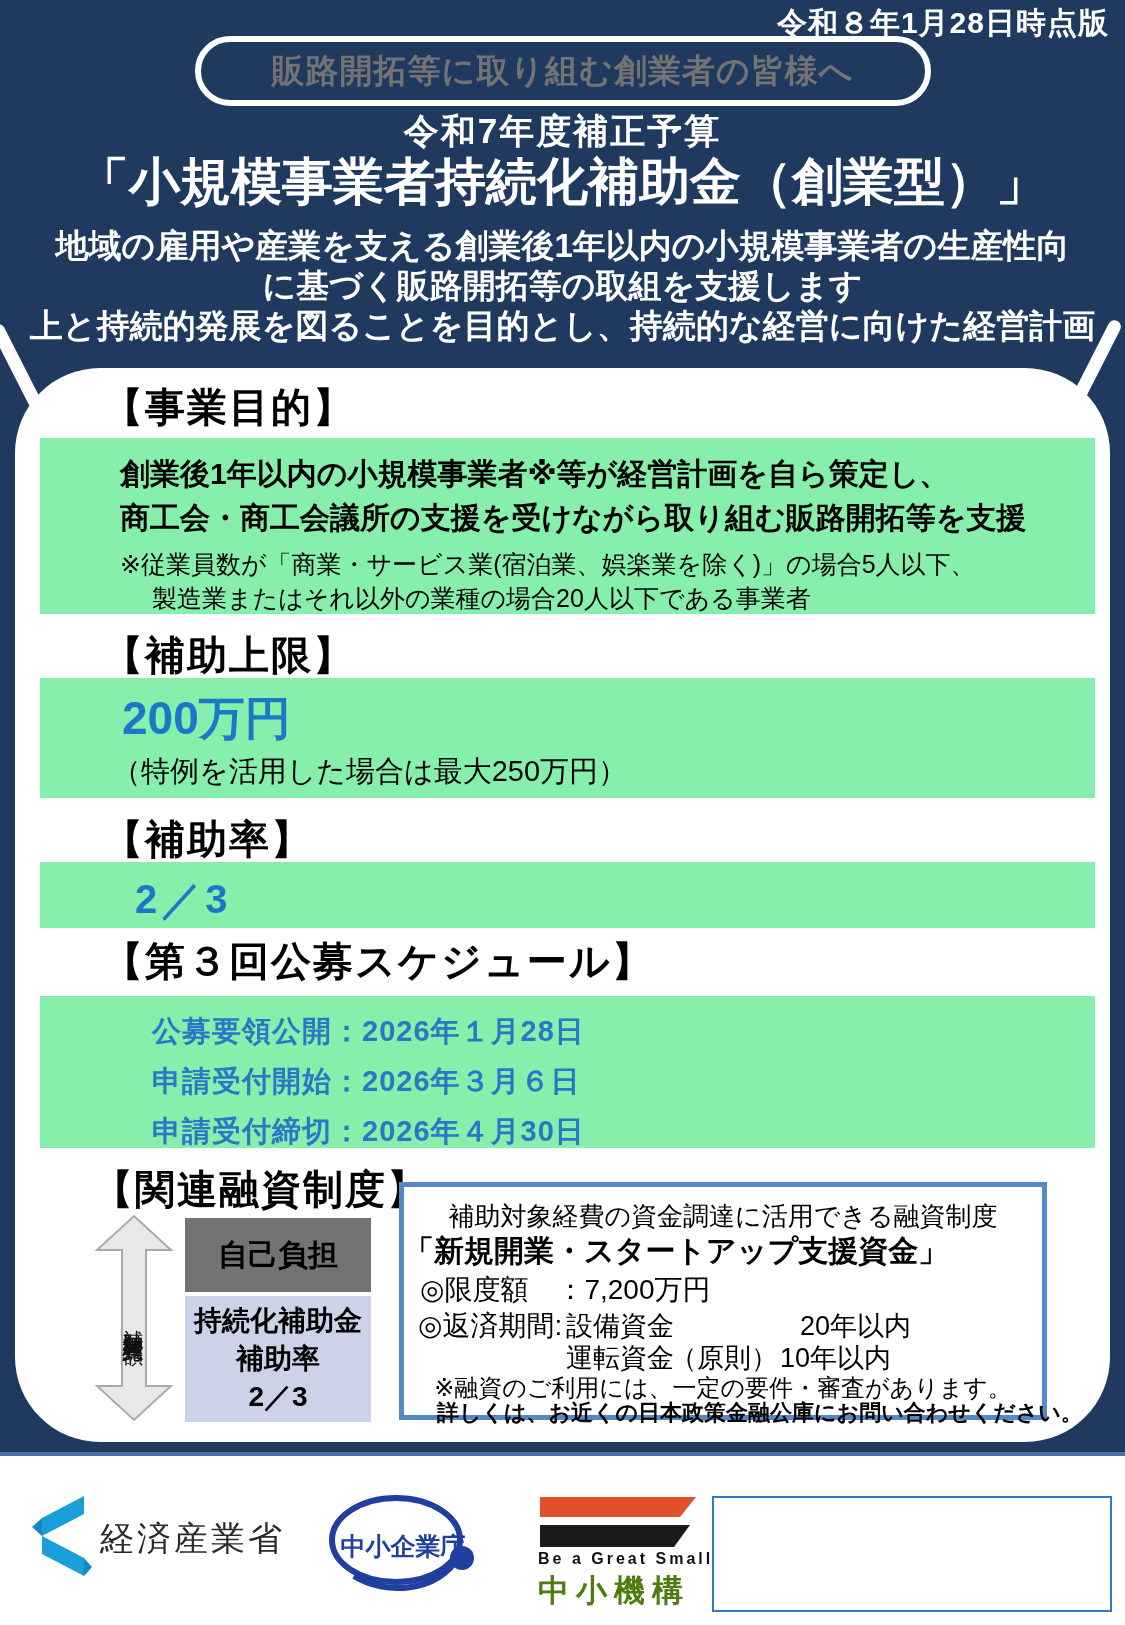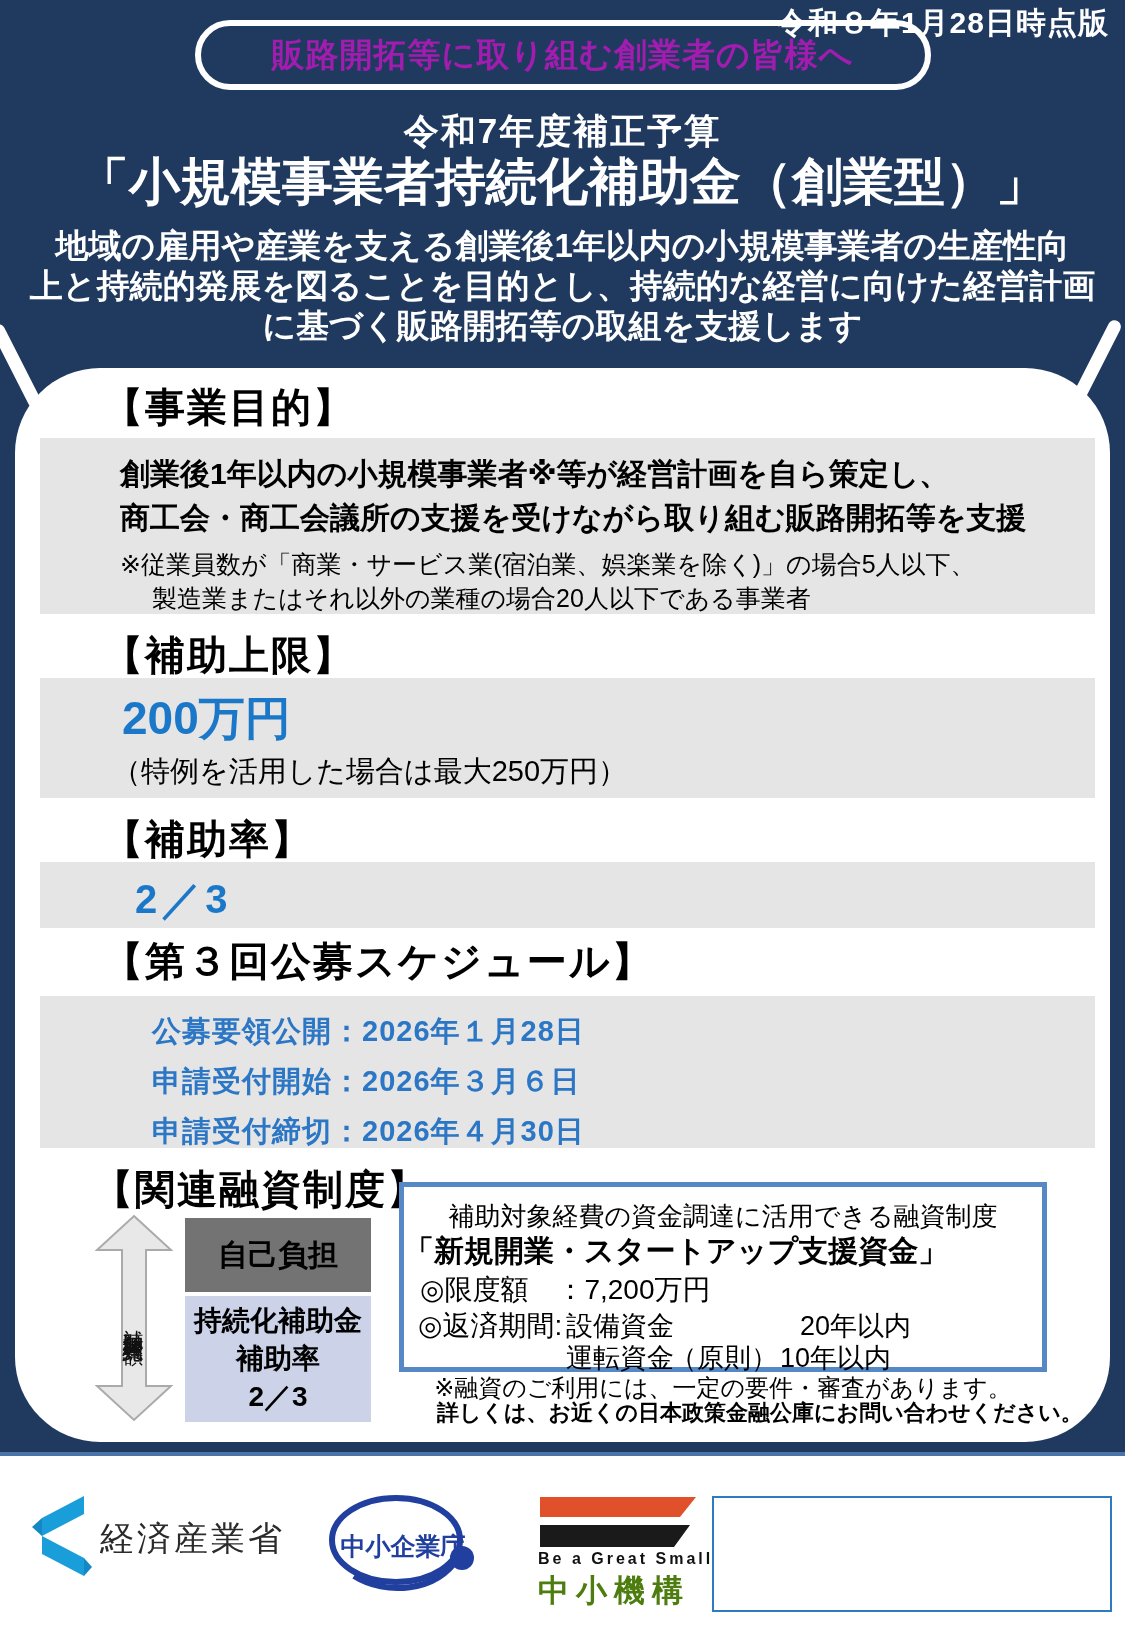--- a/index.html
+++ b/index.html
@@ -8,24 +8,24 @@
     background:#ffffff;overflow:hidden;
     font-family:"Liberation Sans","DejaVu Sans",sans-serif;
   }
   
   .navy-bg{position:absolute;left:0;top:0;width:1125px;height:1452px;background:#203a5f;}
   .navy-divider{position:absolute;left:0;top:1452px;width:1125px;height:4px;background:#4a74a8;}
 
   .top-date{position:absolute;right:16px;top:3px;color:#fff;font-size:30px;font-weight:bold;letter-spacing:1px;}
 
   .pill{
-    position:absolute;left:50%;top:20px;transform:translateX(-50%);
+    position:absolute;left:50%;top:36px;transform:translateX(-50%);
     width:724px;height:58px;border:6px solid #fff;border-radius:46px;
     display:flex;align-items:center;justify-content:center;
-    color:#a21caf;font-size:33px;font-weight:bold;letter-spacing:1px;
+    color:#737373;font-size:33px;font-weight:bold;letter-spacing:1px;
   }
   .budget-label{position:absolute;left:0;top:108px;width:1125px;text-align:center;color:#fff;font-size:35px;font-weight:bold;letter-spacing:2px;}
   .main-title{position:absolute;left:0;top:148px;width:1125px;text-align:center;color:#fff;font-size:51px;font-weight:bold;letter-spacing:0px;white-space:nowrap;}
   .lead{position:absolute;left:0;top:226px;width:1125px;text-align:center;color:#fff;font-size:33px;font-weight:bold;line-height:40px;}
 
   .tick{position:absolute;background:#fff;width:13px;height:92px;border-radius:7px;}
   .tick-left{left:10px;top:320px;transform:rotate(-27deg);}
   .tick-right{left:1090px;top:316px;transform:rotate(27deg);}
 
   
@@ -33,21 +33,21 @@
     position:absolute;left:15px;top:368px;width:1095px;height:1074px;
     background:#ffffff;border-radius:85px;
   }
   .heading{position:absolute;left:88px;color:#000;font-size:40px;font-weight:bold;letter-spacing:2px;white-space:nowrap;}
   .h-purpose{top:12px;}
   .h-max{top:260px;}
   .h-rate{top:444px;}
   .h-sched{top:566px;}
   .h-loan{left:78px;top:794px;}
 
-  .bluebox{position:absolute;left:25px;width:1055px;background:#e5e5e5;}
+  .bluebox{position:absolute;left:25px;width:1055px;background:#86efac;}
   .b1{top:70px;height:176px;}
   .b2{top:310px;height:120px;}
   .b3{top:494px;height:66px;}
   .b4{top:628px;height:152px;}
 
   .b1-line{position:absolute;left:80px;font-size:30px;font-weight:bold;color:#000;white-space:nowrap;}
   .b1-l1{top:16px;}
   .b1-l2{top:60px;}
   .b1-note{position:absolute;font-size:25px;color:#000;white-space:nowrap;}
   .b1-n1{left:80px;top:110px;}
@@ -65,21 +65,21 @@
   .arrow-label{
     position:absolute;left:105px;top:878px;height:150px;width:26px;
     writing-mode:vertical-rl;text-orientation:upright;
     font-size:21px;color:#111;letter-spacing:2px;display:flex;align-items:center;justify-content:center;
   }
   .dbox{position:absolute;left:170px;width:186px;display:flex;flex-direction:column;align-items:center;justify-content:center;}
   .dbox1{top:850px;height:74px;background:#737373;font-size:30px;font-weight:bold;color:#000;}
   .dbox2{top:928px;height:126px;background:#ccd3e8;font-size:28px;font-weight:bold;color:#000;line-height:38px;text-align:center;}
 
   .loanbox{
-    position:absolute;left:384px;top:814px;width:648px;height:190px;
+    position:absolute;left:384px;top:814px;width:648px;height:238px;
     border:5px solid #5588c5;background:#fff;box-sizing:border-box;
   }
   .lb-intro{position:absolute;left:0;top:12px;width:100%;text-align:center;font-size:26px;color:#000;white-space:nowrap;}
   .lb-name{position:absolute;left:0;top:44px;width:100%;text-align:left;font-size:30px;font-weight:bold;color:#000;white-space:nowrap;}
   .lb-limit{position:absolute;left:16px;top:84px;font-size:28px;color:#000;white-space:nowrap;}
   .lb-rlabel{position:absolute;left:14px;top:120px;font-size:28px;color:#000;white-space:nowrap;}
   .lb-cell{position:absolute;font-size:27px;color:#000;white-space:nowrap;}
   .lb-i1{left:162px;top:121px;}
   .lb-t1{left:376px;top:121px;margin-left:20px;}
   .lb-i2{left:162px;top:153px;}
@@ -110,22 +110,22 @@
 
   <div class="pill">
     <span>販路開拓等に取り組む創業者の皆様へ</span>
   </div>
 
   <div class="budget-label">令和7年度補正予算</div>
   <div class="main-title">「小規模事業者持続化補助金（創業型）」</div>
 
   <div class="lead">
     <div>地域の雇用や産業を支える創業後1年以内の小規模事業者の生産性向</div>
+    <div>に基づく販路開拓等の取組を支援します</div>
     <div>上と持続的発展を図ることを目的とし、持続的な経営に向けた経営計画</div>
-    <div>に基づく販路開拓等の取組を支援します</div>
   </div>
 
   <div class="tick tick-left"></div>
   <div class="tick tick-right"></div>
 
   <div class="white-box">
 
     <div class="heading h-purpose">【事業目的】</div>
     <div class="bluebox b1">
       <div class="b1-line b1-l1">創業後1年以内の小規模事業者※等が経営計画を自ら策定し、</div>

